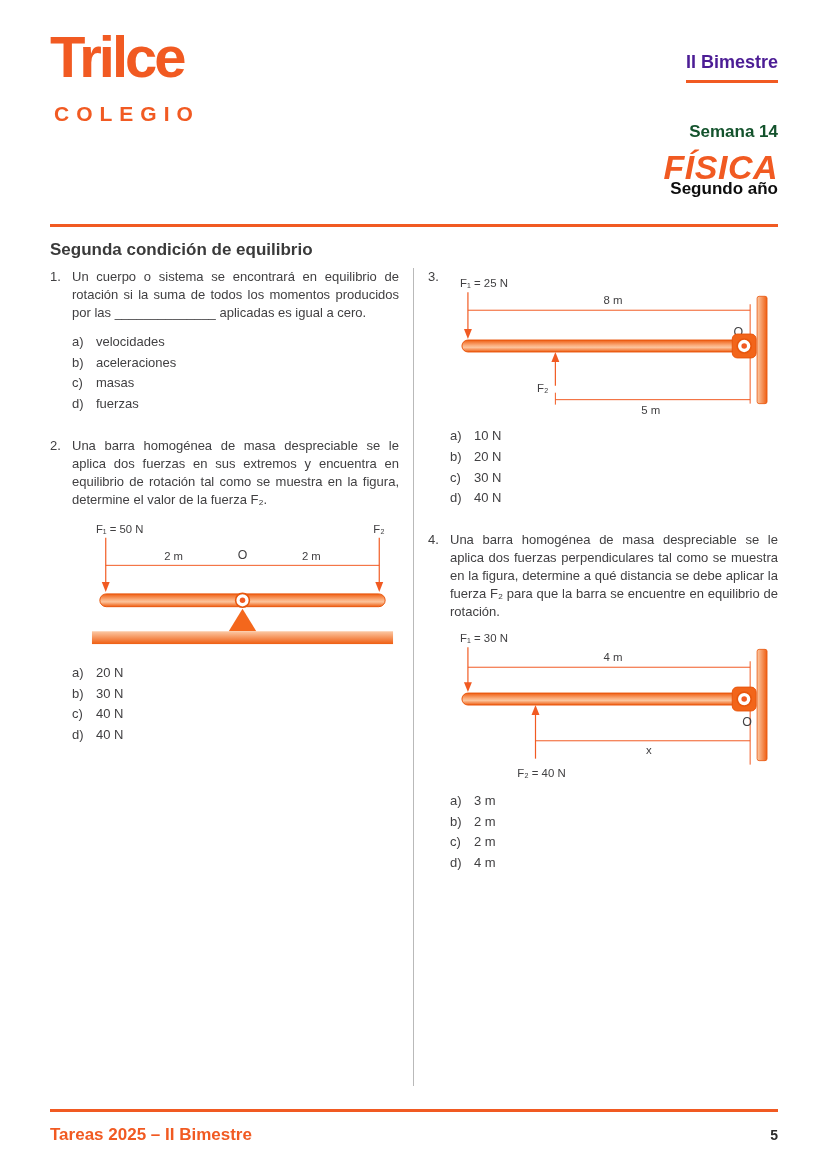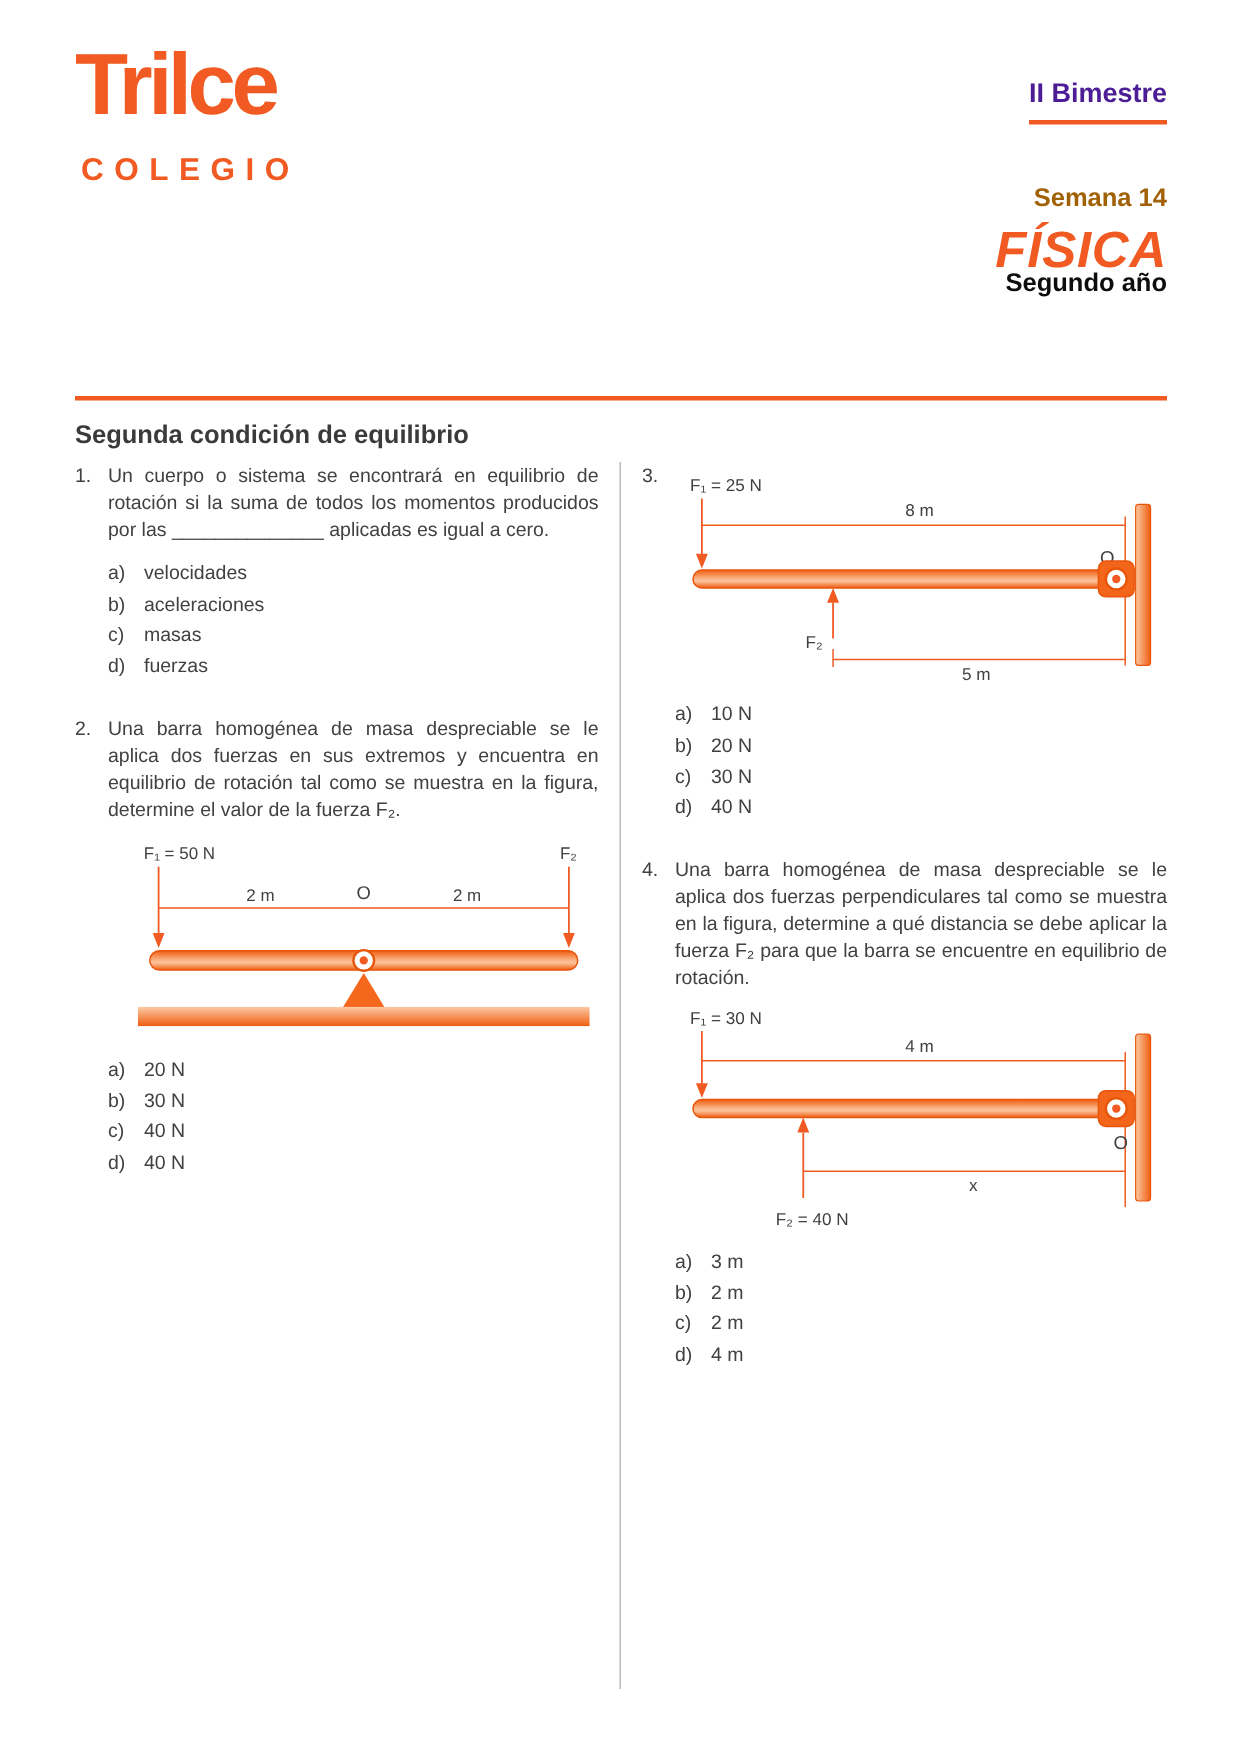--- a/index.html
+++ b/index.html
@@ -3,35 +3,35 @@
 <meta charset="utf-8">
 <style>
   * { margin:0; padding:0; box-sizing:border-box; }
   html,body { background:#ffffff; }
   .page {
     width:828px; height:1171px; margin:0 auto; background:#fff;
     position:relative; overflow:hidden;
     font-family:"Liberation Sans", sans-serif; color:#414042;
   }
   
-  .header { position:relative; height:264px; margin:0 50px; }
+  .header { position:relative; height:224px; margin:0 50px; }
   .logo-title {
     position:absolute; left:0; top:28px; font-size:58px; font-weight:800;
     color:#F15A22; letter-spacing:-3px; line-height:1;
   }
   .logo-sub {
     position:absolute; left:4px; top:102px; font-size:21px; font-weight:700;
     color:#F15A22; letter-spacing:7px;
   }
   .hdr-bimestre {
     position:absolute; right:0; top:52px; font-size:18px; font-weight:700;
     color:#4c1d95; padding-bottom:7px; border-bottom:3px solid #F15A22;
   }
   .hdr-semana {
-    position:absolute; right:0; top:122px; font-size:17px; font-weight:700; color:#a16207;
+    position:absolute; right:0; top:122px; font-size:17px; font-weight:700; color:#14532d;
   }
   .hdr-grade {
     position:absolute; right:0; top:179px; font-size:17px; font-weight:700; color:#0d0d0d;
   }
   .hdr-subject {
     position:absolute; left:0; right:0; top:148px; text-align:right;
     font-size:34px; font-weight:800; color:#F15A22; letter-spacing:0.5px;font-style:italic;
   }
   .header-rule { height:3px; background:#F15A22; margin:0 50px; }
   
@@ -275,14 +275,21 @@
               <span class="opt-letter">d)</span>
               <span class="opt-text">4 m</span>
             </div>
           </div>
         </div>
       </div>
 
     </div>
   </div>
 
+  <div class="footer">
+    <div class="footer-rule"></div>
+    <div class="footer-row">
+      <span class="footer-left">Tareas 2025 – II Bimestre</span>
+      <span class="footer-page">5</span>
+    </div>
+  </div>
 
 </div>
 
 </body></html>

